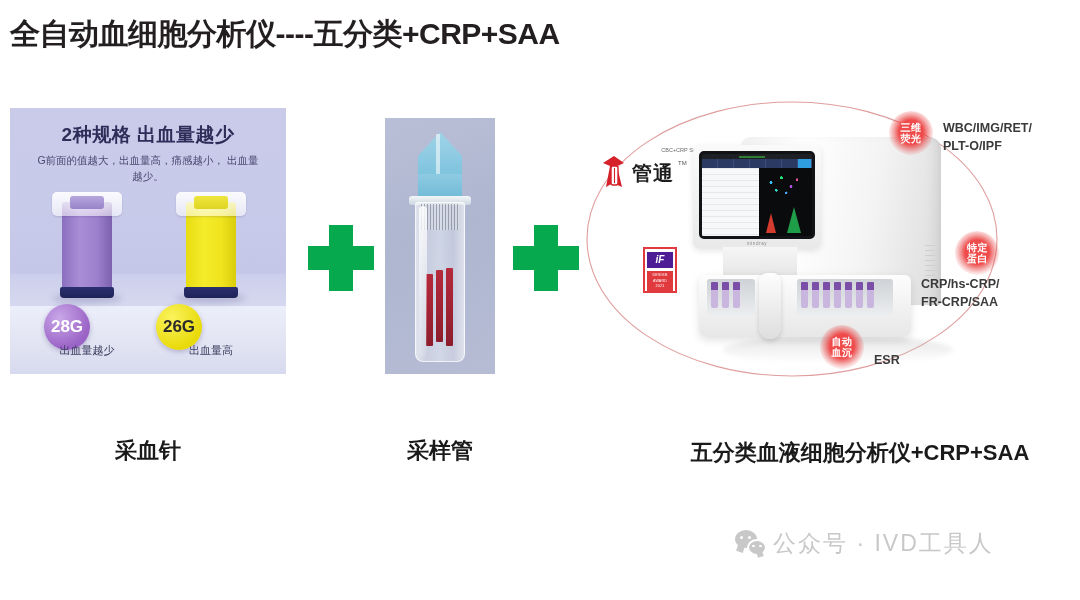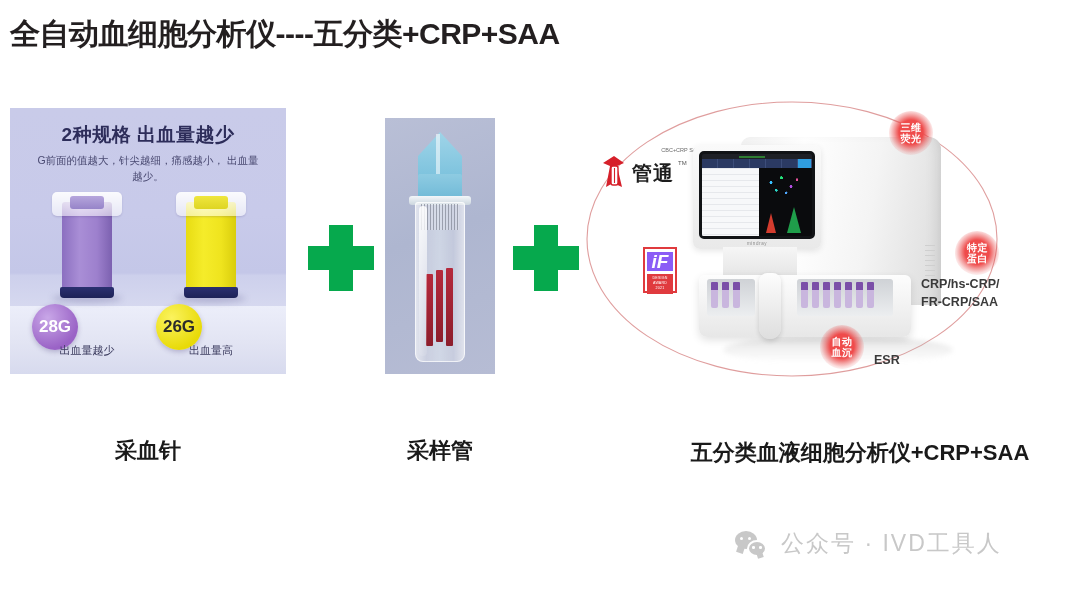--- a/index.html
+++ b/index.html
@@ -59,21 +59,21 @@
   .lancet.purple .body{background:linear-gradient(90deg,#8b6fc0 0%,#a98ed6 35%,#9d80cd 70%,#7c61b0 100%);}
   .lancet.purple .tip{background:linear-gradient(180deg,#b6a6dc,#9684c9);}
   .lancet.yellow .body{background:linear-gradient(90deg,#e8dc12 0%,#f5ec2a 35%,#efe41e 70%,#d9cd0c 100%);}
   .lancet.yellow .tip{background:linear-gradient(180deg,#efe63e,#ded522);}
   .gbadge{
     position:absolute;width:46px;height:46px;border-radius:50%;
     display:flex;align-items:center;justify-content:center;
     font-size:17px;font-weight:bold;color:#fff;
     box-shadow:0 2px 5px rgba(60,45,110,.28);
   }
-  .gbadge.purple{background:radial-gradient(circle at 34% 30%,#c9a7e8,#9a63c6 70%);}
+  .gbadge.purple{background:radial-gradient(circle at 34% 30%,#c9a7e8,#9a63c6 70%);margin-left:12px;}
   .gbadge.yellow{background:radial-gradient(circle at 34% 30%,#fbf35e,#e8da08 72%);color:#2b2b2b;}
   .cap-lbl{
     position:absolute;bottom:16px;font-size:11px;color:#3b3b5e;width:90px;text-align:center;
   }
 
   
   .card2{
     position:absolute;left:385px;top:118px;width:110px;height:256px;
     background:linear-gradient(160deg,#b9bfd6 0%,#aeb6d0 45%,#b6bcd4 100%);
     overflow:hidden;
@@ -142,23 +142,23 @@
     position:absolute;left:60px;top:-4px;font-size:5.5px;color:#6b6b6b;line-height:1.5;
     text-align:center;width:56px;
   }
 
   .ifbadge{
     position:absolute;left:68px;top:152px;width:34px;height:46px;
     border:2px solid #e03a3e;background:#fff;box-sizing:border-box;
     display:flex;flex-direction:column;align-items:center;
   }
   .ifbadge .if-top{
-    width:26px;height:24px;margin-top:3px;background:#8b5cf6;
+    width:26px;height:24px;margin-top:3px;background:#4c1d95;
     display:flex;align-items:center;justify-content:center;
-    color:#fff;font-size:19px;font-weight:bold;font-style:italic;line-height:1;
+    color:#fff;font-size:10px;font-weight:bold;font-style:italic;line-height:1;
   }
   .ifbadge .if-bot{
     width:26px;margin-top:3px;background:#e03a3e;color:#fff;
     font-size:3.6px;line-height:1.45;text-align:center;padding:2px 0;letter-spacing:.2px;
   }
 
   .machine{position:absolute;left:118px;top:42px;width:250px;height:210px;}
   .m-body{
     position:absolute;left:48px;top:0;width:200px;height:168px;border-radius:9px 12px 4px 4px;
     background:linear-gradient(100deg,#f2f2f2 0%,#ffffff 28%,#f4f4f4 62%,#dcdcdc 100%);
@@ -255,21 +255,21 @@
     line-height:1.45;white-space:pre-line;
   }
 
   
   .caption{
     position:absolute;font-size:22px;font-weight:bold;color:#1a1a1a;text-align:center;
   }
 
   
   .footer{
-    position:absolute;left:735px;top:528px;display:flex;align-items:flex-end;gap:12px;
+    position:absolute;left:735px;top:528px;display:flex;align-items:center;gap:4px;
     color:#c8c8c8;
   }
   .footer .wx{width:34px;height:28px;position:relative;}
   .footer .wx .b1{
     position:absolute;left:0;top:0;width:22px;height:18px;border-radius:50%;background:#c8c8c8;
   }
   .footer .wx .b1:after{
     content:"";position:absolute;left:2px;bottom:-4px;width:7px;height:7px;
     background:#c8c8c8;transform:rotate(18deg);
   }
@@ -291,21 +291,21 @@
 </head>
 <body>
 
 <div class="slide">
 
   <div class="title">全自动血细胞分析仪----五分类+CRP+SAA</div>
 
   <div class="card1">
     <div class="floor"></div>
     <div class="c1-title">2种规格 出血量越少</div>
-    <div class="c1-sub">G前面的值越大，针尖越细，痛感越小，
+    <div class="c1-sub">G前面的值越大，出血量高，痛感越小，
 出血量越少。</div>
 
     <div class="lancet purple" style="left:48px;">
       <div class="shadow"></div>
       <div class="body"></div>
       <div class="cap"></div>
       <div class="tip"></div>
       <div class="base"></div>
     </div>
     <div class="gbadge purple" style="left:22px;top:196px;">
@@ -421,20 +421,22 @@
       </div>
       <div class="m-arm"></div>
     </div>
 
     <div class="callout" style="left:314px;top:16px;">
       <div class="cbadge">
         <div class="core"></div>
         <span style="white-space:pre-line;">三维
 荧光</span>
       </div>
+      <div class="ctext">WBC/IMG/RET/
+PLT-O/IPF</div>
     </div>
 
     <div class="callout" style="left:336px;top:136px;flex-direction:column;">
       <div class="cbadge">
         <div class="core"></div>
         <span style="white-space:pre-line;">特定
 蛋白</span>
       </div>
       <div class="ctext">CRP/hs-CRP/
 FR-CRP/SAA</div>

